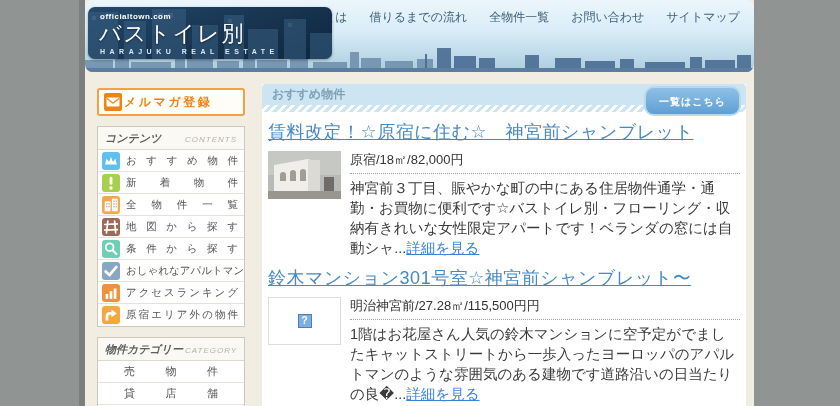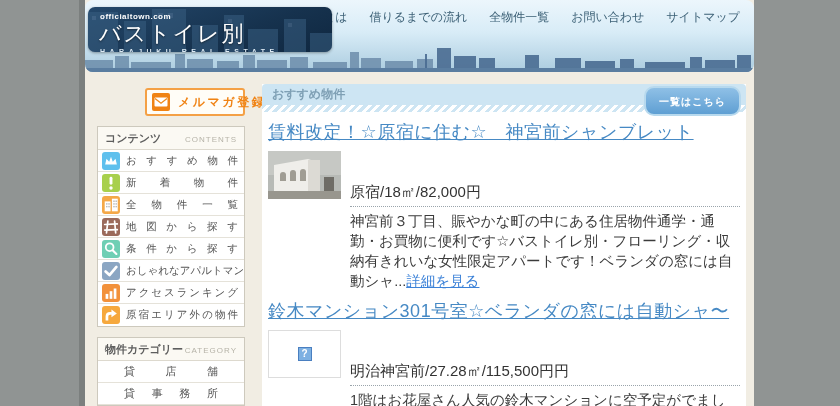--- a/index.html
+++ b/index.html
@@ -21,41 +21,41 @@
     background: linear-gradient(180deg, #ecf6fc 0%, #d8ecf7 45%, #abccdf 100%);
     overflow: hidden;
   }
   .skyline { position: absolute; left: 0; bottom: 0; width: 669px; height: 26px; }
   .top-nav {
     position: absolute; top: 9px; right: 14px; display: flex; gap: 22px;
     font-size: 12px; z-index: 3;
   }
   .top-nav a { color: #3c6076; text-decoration: none; cursor: pointer; }
   .logo-box {
-    position: absolute; left: 3px; top: 7px; width: 244px; height: 45px;
+    position: absolute; left: 3px; top: 7px; width: 244px; height: 52px;
     border-radius: 7px; overflow: hidden; z-index: 4;
     background: linear-gradient(160deg, #24486b 0%, #16324e 60%, #0f2740 100%);
     box-shadow: 0 1px 3px rgba(0,0,0,.35);
   }
   .logo-bldg { position: absolute; inset: 0; opacity: .55; }
   .logo-domain { position: relative; margin: 5px 0 0 12px; font-size: 8px; font-weight: bold; color: #fff; letter-spacing: .5px; }
   .logo-title  { position: relative; margin: 0 0 0 11px; font-size: 22px; color: #fff; letter-spacing: 2px; text-shadow: 0 1px 2px rgba(0,0,0,.5); line-height: 26px; }
   .logo-sub    { position: relative; margin: 1px 0 0 12px; font-size: 7px; color: #dce9f3; letter-spacing: 4.5px; font-weight: bold; }
   
   .sidebar { position: absolute; left: 12px; top: 88px; width: 148px; }
   .mailmag {
     height: 28px; background: #fffdf7; border: 2px solid #f4a045; border-radius: 3px;
-    display: flex; align-items: center; gap: 8px; padding: 0 5px; cursor: pointer; margin-left: 48px;
+    display: flex; align-items: center; gap: 2px; padding: 0 5px; cursor: pointer;
   }
   .mailmag-icon { width: 18px; height: 18px; border-radius: 2px; display: block; flex: none; }
   .mailmag-label { color: #f08314; font-weight: bold; font-size: 12px; letter-spacing: 2.5px; white-space: nowrap; }
   .side-box { background: #fff; border: 1px solid #cdc9bd; margin-top: 10px; }
   .side-box-header {
     display: flex; justify-content: space-between; align-items: baseline;
-    padding: 4px 7px 3px 7px; border-bottom: 1px solid #ddd9ce; background: #fbf9f3;
+    padding: 4px 7px 3px 7px; border-bottom: 1px solid #ddd9ce; background: #fbf9f3; font-style: italic;
   }
   .side-box-title { font-size: 11px; font-weight: bold; color: #5e5e5e; }
   .side-box-sub { font-size: 8px; color: #b6b3a8; letter-spacing: 1px; }
   .menu-row {
     display: flex; align-items: center; gap: 6px; padding: 0 6px 0 4px; height: 22px;
     border-bottom: 1px solid #e5e2d9; cursor: pointer; background: #fff;
   }
   .menu-row:last-child { border-bottom: none; align-items: center; }
   .menu-icon { width: 18px; height: 18px; border-radius: 3px; flex: none; display: grid; place-items: center; }
   .menu-icon svg { display: block; }
@@ -93,23 +93,22 @@
   .thumb-placeholder {
     width: 73px; height: 48px; flex: none; background: #fff; border: 1px solid #ddd;
     display: grid; place-items: center;
   }
   .qmark {
     width: 14px; height: 14px; background: #7db0e2; border: 1px solid #4a7fc0;
     color: #fff; font-size: 10px; font-weight: bold; text-align: center; line-height: 12px;
   }
   .tcol { flex: 1; min-width: 0; }
   .price {
-    font-size: 15px; color: #333; padding-bottom: 4px; margin-bottom: 4px;
+    font-size: 13px; color: #333; padding-bottom: 4px; margin-bottom: 4px;
     border-bottom: 1px dotted #9aa4ab;
-    margin-top: 32px;
   }
   .desc { font-size: 14.5px; color: #3b3b3b; line-height: 20px; }
   .more-link { color: #3c82d8; text-decoration: underline; cursor: pointer; margin-left: 0; white-space: nowrap; font-family: Liberation Mono, monospace; }
 </style>
 </head>
 <body>
 
 <div class="left-edge"></div>
 
 <div class="page">
@@ -291,20 +290,21 @@
         </span>
         <span class="menu-label">原宿エリア外の物件</span>
       </div>
     </div>
 
     <div class="side-box">
       <div class="side-box-header">
         <span class="side-box-title">物件カテゴリー</span>
         <span class="side-box-sub">CATEGORY</span>
       </div>
+      <a class="cat-row">売物件</a>
       <a class="cat-row">貸店舗</a>
       <a class="cat-row">貸事務所</a>
     </div>
   </div>
 
   <div class="content">
     <div class="section-bar">
       <span class="section-title">おすすめ物件</span>
       <button class="list-btn">一覧はこちら</button>
     </div>
@@ -328,21 +328,21 @@
             <rect x="56" y="26" width="10" height="14" fill="#6e6c66"></rect>
             <rect y="40" width="73" height="8" fill="#98968e"></rect>
           </svg>
         </span>
         <div class="tcol">
           <div class="price">原宿/18㎡/82,000円</div>
           <div class="desc"><span>神宮前３丁目、賑やかな町の中にある住居物件通学・通勤・お買物に便利です☆バストイレ別・フローリング・収納有きれいな女性限定アパートです！ベランダの窓には自動シャ...</span><a class="more-link">詳細を見る</a></div>
         </div>
       </div>
 
-      <a class="listing-title">鈴木マンション301号室☆ベランダの窓には自動シャ〜</a>
+      <a class="listing-title">鈴木マンション301号室☆神宮前シャンブレット〜</a>
       <div class="listing-row">
         <span class="thumb-placeholder">
           <span class="qmark">?</span>
         </span>
         <div class="tcol">
           <div class="price">明治神宮前/27.28㎡/115,500円円</div>
           <div class="desc"><span>1階はお花屋さん人気の鈴木マンションに空予定がでましたキャットストリートから一歩入ったヨーロッパのアパルトマンのような雰囲気のある建物です道路沿いの日当たりの良�...</span><a class="more-link">詳細を見る</a></div>
         </div>
       </div>
 

